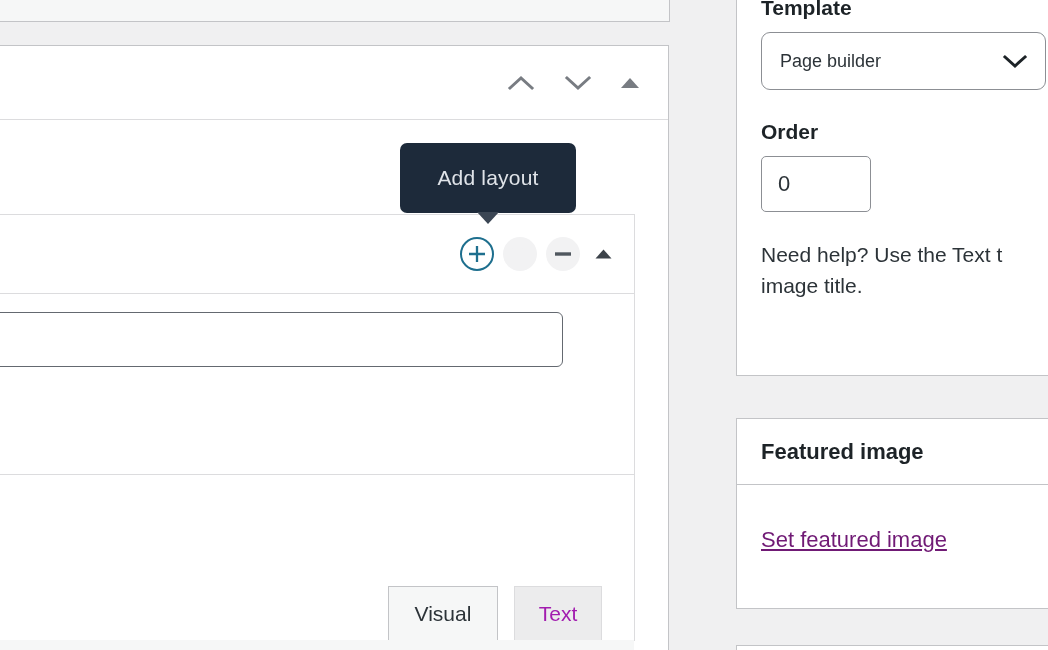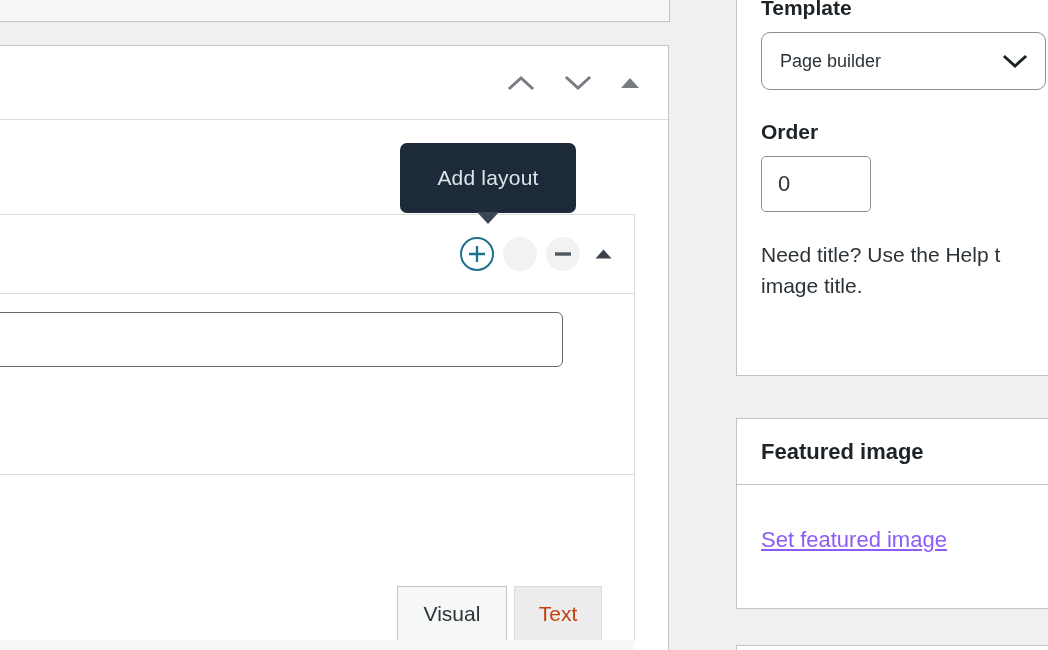--- a/index.html
+++ b/index.html
@@ -228,28 +228,28 @@
     box-sizing: border-box;
     cursor: pointer;
     padding: 0 20px;
     font-family: "Liberation Sans", sans-serif;
   }
   .ed-tab.active {
     background: #f6f7f7;
     border: 1px solid #c3c4c7;
     border-bottom: 0;
     color: #2c3338;
-    margin-right: 7px;
+    margin-right: 16px;
     min-width: 110px;
   }
   .ed-tab.inactive {
     background: #ececed;
     border: 1px solid #dcdcde;
     border-bottom: 0;
-    color: #c2410c;
+    color: #a21caf;
     min-width: 88px;
   }
   .editor-strip {
     position: absolute;
     left: 0;
     right: 0;
     bottom: -1px;
     height: 1px;
     background: #dcdcde;
   }
@@ -364,21 +364,21 @@
     font-size: 21px;
     line-height: 1.45;
     color: #2c3338;
     white-space: nowrap;
   }
 
   .featured-link {
     display: inline-block;
     margin: 20px 0 0 0;
     font-size: 22px;
-    color: #8b5cf6;
+    color: #701a75;
     text-decoration: underline;
     cursor: pointer;
   }
 
   .svg-ico { display: block; }
 </style>
 </head>
 <body>
 
 <div class="screen">
@@ -487,21 +487,21 @@
               <path d="M3 4 L13 13 L23 4" fill="none" stroke="#1d2327" stroke-width="3" stroke-linecap="square" stroke-linejoin="miter"></path>
             </svg>
           </span>
         </div>
 
         <p class="field-label tight">Order</p>
 
         <input class="num-input" type="text" value="0" style="">
 
         <p class="help-text">
-          <span>Need title? Use the Help t</span><br>
+          <span>Need help? Use the Text t</span><br>
           <span>image title.</span>
         </p>
 
       </div>
     </div>
 
     <div class="side-box featured">
       <div class="box-title">Featured image</div>
       <div class="box-body">
         <a class="featured-link" href="#">Set featured image</a>

